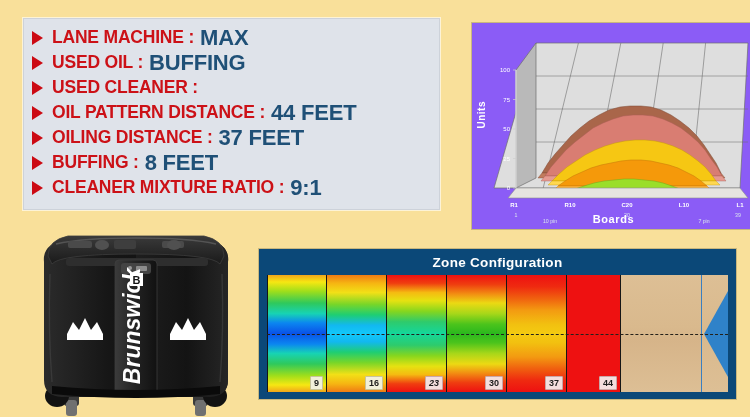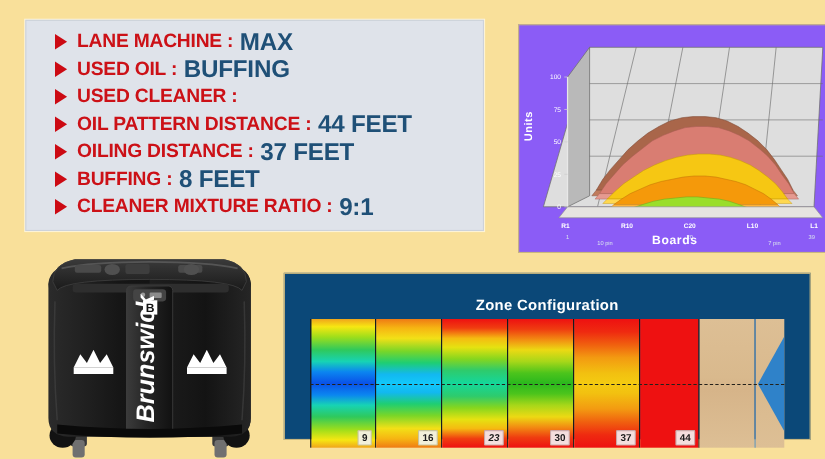--- a/index.html
+++ b/index.html
@@ -9,21 +9,21 @@
     font-family:"Liberation Sans", sans-serif;
     position:relative;
   }
 
   
   #info-panel{
     position:absolute; left:23px; top:18px; width:417px; height:192px;
     background:#dfe3ea;
     border:1px solid #cdd2da;
     box-shadow:0 0 0 1px rgba(255,255,255,.6);
-    padding:6px 8px 4px 26px;
+    padding:6px 8px 4px 8px;
   }
   .spec-row{
     display:flex; align-items:center;
     height:25px;
     white-space:nowrap;
   }
   .bullet{
     width:0; height:0;
     border-left:11px solid #cc0a13;
     border-top:7px solid transparent;
@@ -66,21 +66,21 @@
   #chart-svg{ position:absolute; left:0; top:0; }
   .ytick{ fill:#ffffff; font-size:6px; font-family:"Liberation Sans",sans-serif; }
   .xtick{ fill:#ffffff; font-size:6px; font-weight:bold; font-family:"Liberation Sans",sans-serif;}
   .xsub { fill:#d9e4ee; font-size:5.2px; font-family:"Liberation Sans",sans-serif;}
 
   
   #zone-panel{
     position:absolute; left:258px; top:248px; width:479px; height:152px;
     background:#0b4878;
     border:1px solid #c9b77e;
-    padding:18px;
+    padding:3px;
   }
   #zone-title{
     color:#ffffff; font-weight:bold; font-size:13.5px;
     text-align:center; padding:3px 0 5px 0;
     letter-spacing:.3px;
   }
   #zone-strip{
     position:relative;
     height:117px;
     margin:0 5px;

